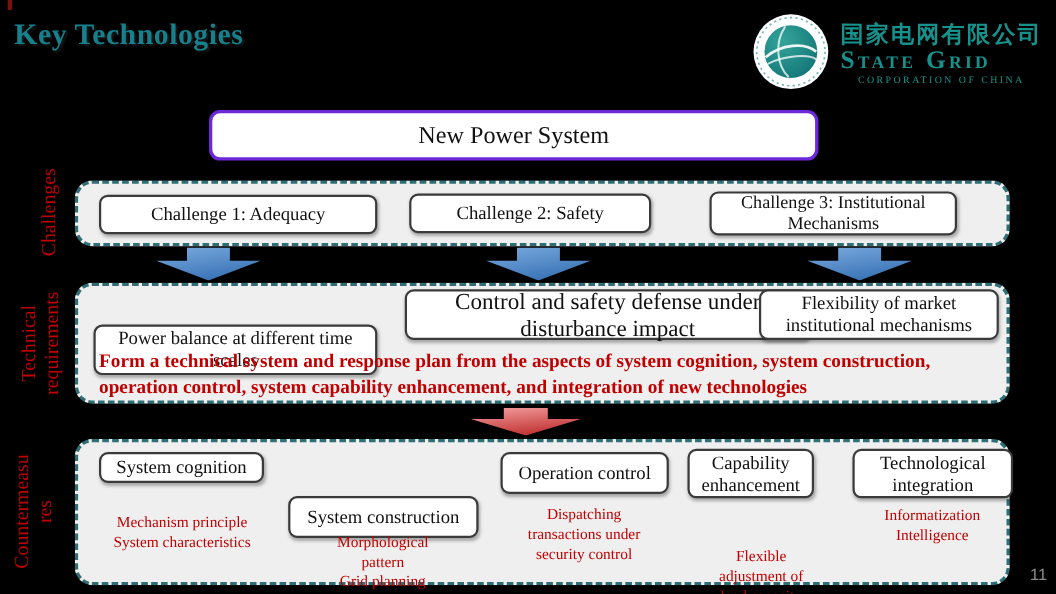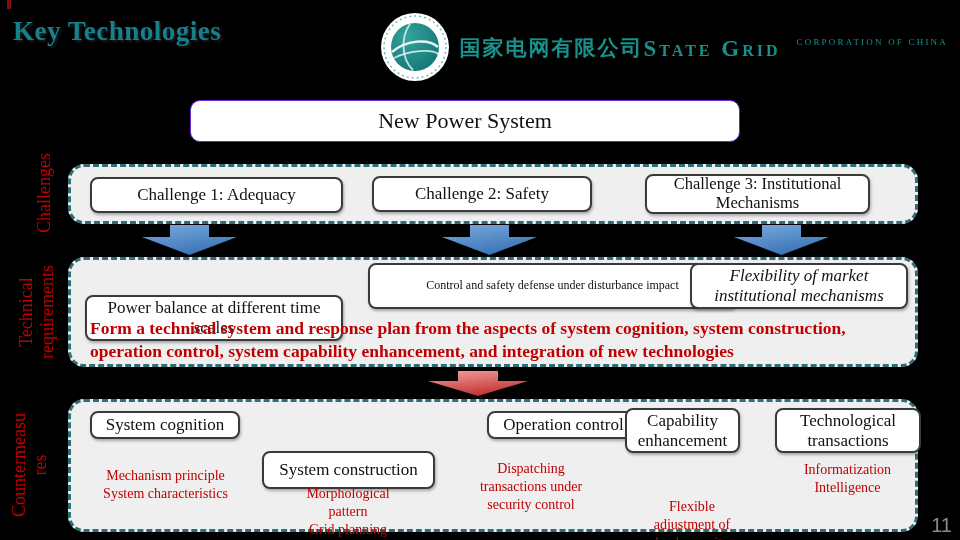--- a/index.html
+++ b/index.html
@@ -5,29 +5,29 @@
   html,body{margin:0;padding:0;background:#fff;}
   .slide{position:relative;width:960px;height:540px;background:#000000;overflow:hidden;
          font-family:"Liberation Serif","DejaVu Serif",serif;}
 
   
   .accent-mark{position:absolute;left:7px;top:0;width:4px;height:9px;background:#7b1010;}
   .title{position:absolute;left:13px;top:16px;font-size:27px;font-weight:bold;
          color:#16808d;text-shadow:2px 2px 2px rgba(60,60,60,.45);letter-spacing:.5px;}
 
   .logo{position:absolute;right:12px;top:12px;display:flex;align-items:center;gap:10px;}
-  .logo-text{display:flex;flex-direction:row;line-height:1.05;color:#17918b;justify-content:center;}
+  .logo-text{display:flex;flex-direction:column;line-height:1.05;color:#17918b;justify-content:center;}
   .logo-cn{font-size:21px;font-weight:bold;letter-spacing:2px;
            font-family:"Liberation Sans","DejaVu Sans",sans-serif;}
   .logo-en{font-size:23px;font-weight:bold;font-variant:small-caps;letter-spacing:3px;}
   .logo-sub{font-size:9px;letter-spacing:2.2px;margin-top:1px;margin-left:16px;}
 
   
   .root-box{position:absolute;left:190px;top:100px;width:548px;height:40px;
-            border:1px solid #6d28d9;border-radius:10px;background:#fff;
+            border:3px solid #6d28d9;border-radius:10px;background:#fff;
             display:flex;align-items:center;justify-content:center;
             font-size:22px;color:#111;box-shadow:0 1px 2px rgba(0,0,0,.15);}
 
   
   .group{position:absolute;left:68px;width:850px;background:#efefef;
          border:3px dashed #2e6e74;border-radius:16px;box-sizing:border-box;}
   .group.challenges{top:164px;height:60px;}
   .group.techreq{top:257px;height:110px;}
   .group.counter{top:399px;height:133px;}
 
@@ -42,47 +42,47 @@
   .wbox{position:absolute;background:#fff;border:2px solid #3a3a3a;border-radius:8px;
         display:flex;align-items:center;justify-content:center;text-align:center;
         color:#111;box-shadow:1px 2px 3px rgba(0,0,0,.3);line-height:1.15;
         box-sizing:border-box;padding:1px 4px;}
 
   .cbox1{left:90px;top:177px;width:253px;height:36px;font-size:17px;}
   .cbox2{left:372px;top:176px;width:220px;height:36px;font-size:17px;}
   .cbox3{left:645px;top:174px;width:225px;height:40px;font-size:16.5px;}
 
   .tbox1{left:85px;top:263px;width:258px;height:46px;font-size:17px;margin-top:32px;}
-  .tbox2{left:368px;top:263px;width:369px;height:46px;font-size:12px;}
-  .tbox3{left:690px;top:263px;width:218px;height:46px;font-size:17px;font-style:italic;}
+  .tbox2{left:368px;top:263px;width:369px;height:46px;font-size:21px;}
+  .tbox3{left:690px;top:263px;width:218px;height:46px;font-size:17px;}
 
   .mbox1{left:90px;top:411px;width:150px;height:28px;font-size:17px;}
   .mbox2{left:262px;top:411px;width:173px;height:38px;font-size:17px;margin-top:40px;}
-  .mbox3{left:455px;top:411px;width:153px;height:28px;font-size:17px;margin-left:32px;}
+  .mbox3{left:455px;top:411px;width:153px;height:38px;font-size:17px;}
   .mbox4{left:625px;top:408px;width:115px;height:45px;font-size:17px;}
   .mbox5{left:775px;top:408px;width:146px;height:45px;font-size:17px;}
 
   .summary{position:absolute;left:90px;top:317px;width:820px;color:#c00000;
            font-weight:bold;font-size:17.5px;line-height:1.32;white-space:pre-line;}
 
   .detail{position:absolute;color:#c00000;font-size:14px;text-align:center;
           line-height:1.3;white-space:pre-line;}
   .d1{left:83px;top:467px;width:165px;}
   .d2{left:288px;top:458px;width:120px;margin-top:27px;}
   .d3{left:461px;top:460px;width:140px;}
   .d4{left:627px;top:462px;width:130px;margin-top:36px;}
   .d5{left:780px;top:461px;width:135px;}
 
   .arrow{position:absolute;filter:drop-shadow(2px 2px 2px rgba(0,0,0,.35));}
   .ba1{left:142px;top:225px;}
   .ba2{left:442px;top:225px;}
   .ba3{left:734px;top:225px;}
   .ra{left:428px;top:371px;filter:drop-shadow(1px 2px 2px rgba(0,0,0,.3));}
 
-  .page-num{position:absolute;right:8px;top:514px;color:#8a8a8a;font-size:20px;
+  .page-num{position:absolute;right:8px;top:514px;color:#8a8a8a;font-size:15px;
             font-family:"Liberation Sans","DejaVu Sans",sans-serif;}
 </style>
 </head>
 <body>
 
 <div class="slide">
 
   <div class="accent-mark"></div>
   <div class="title">Key Technologies</div>
 
@@ -171,21 +171,21 @@
       <polygon points="30,0 70,0 70,10 100,10 50,25 0,10 30,10" fill="url(#rg)"></polygon>
     </svg>
   </span>
 
   <div class="group counter"></div>
   <div class="vlabel l3">Countermeasures</div>
   <div class="wbox mbox1">System cognition</div>
   <div class="wbox mbox2">System construction</div>
   <div class="wbox mbox3">Operation control</div>
   <div class="wbox mbox4">Capability enhancement</div>
-  <div class="wbox mbox5">Technological transactions</div>
+  <div class="wbox mbox5">Technological integration</div>
   <div class="detail d1">Mechanism principle
 System characteristics</div>
   <div class="detail d2">Morphological
 pattern
 Grid planning</div>
   <div class="detail d3">Dispatching
 transactions under
 security control</div>
   <div class="detail d4">Flexible
 adjustment of

